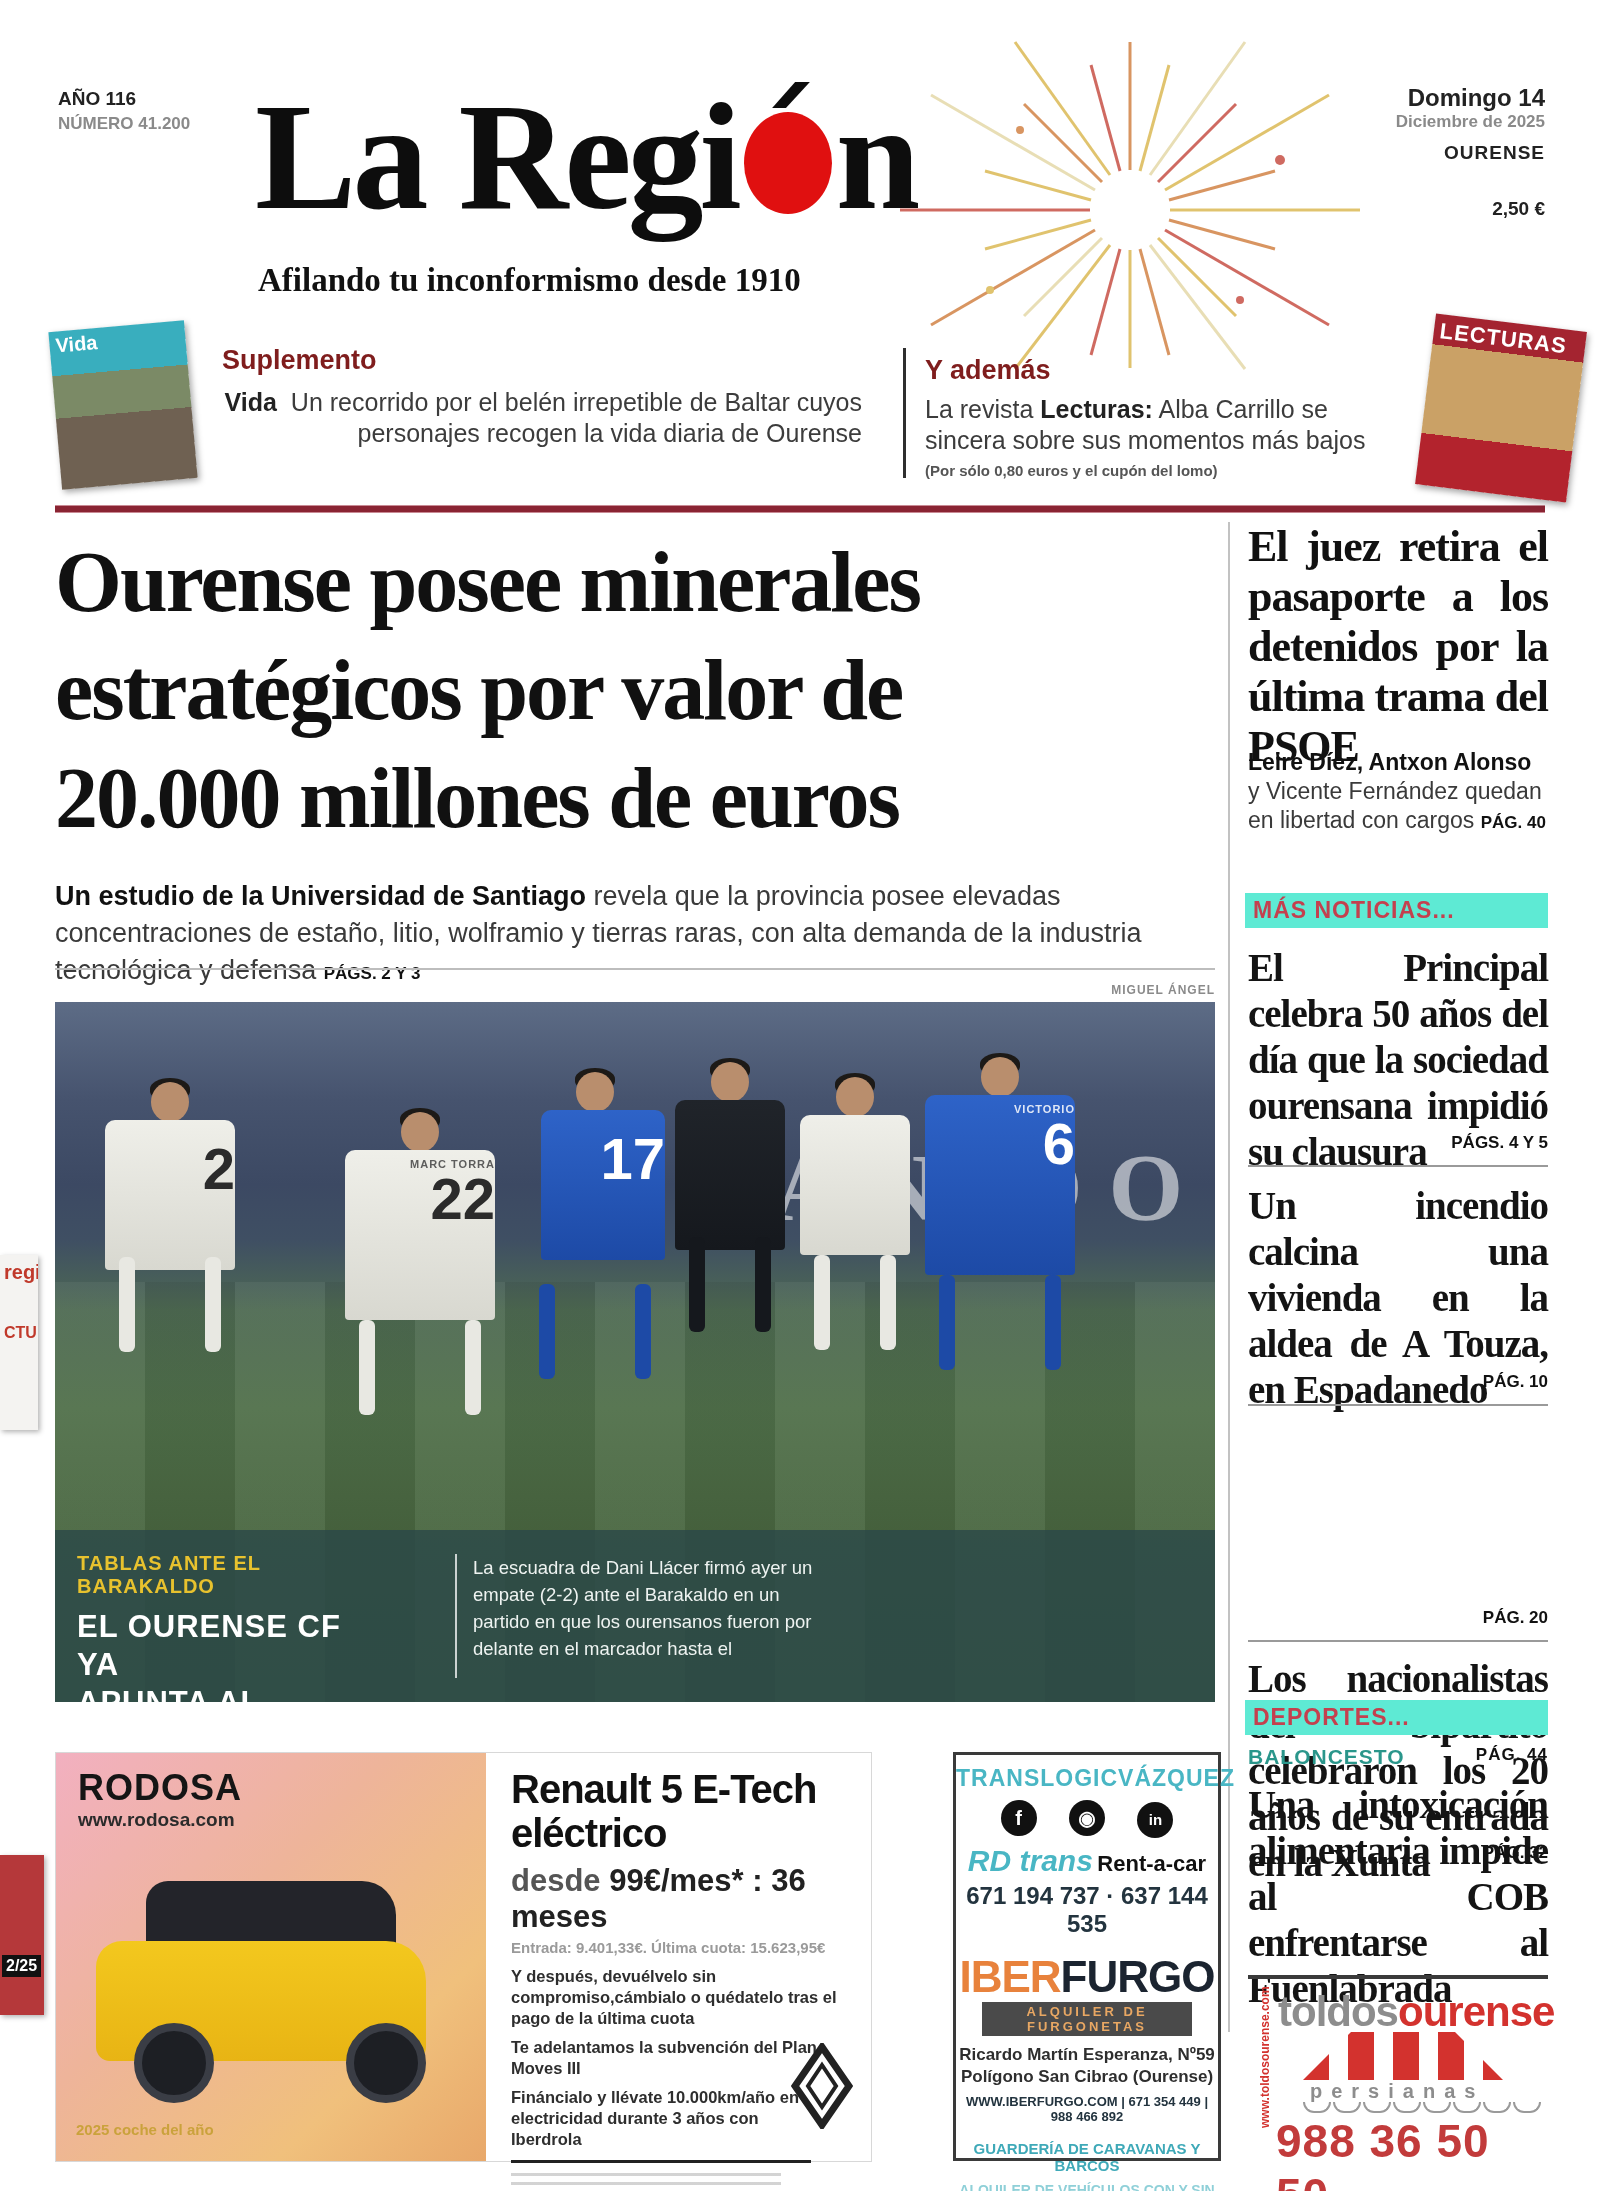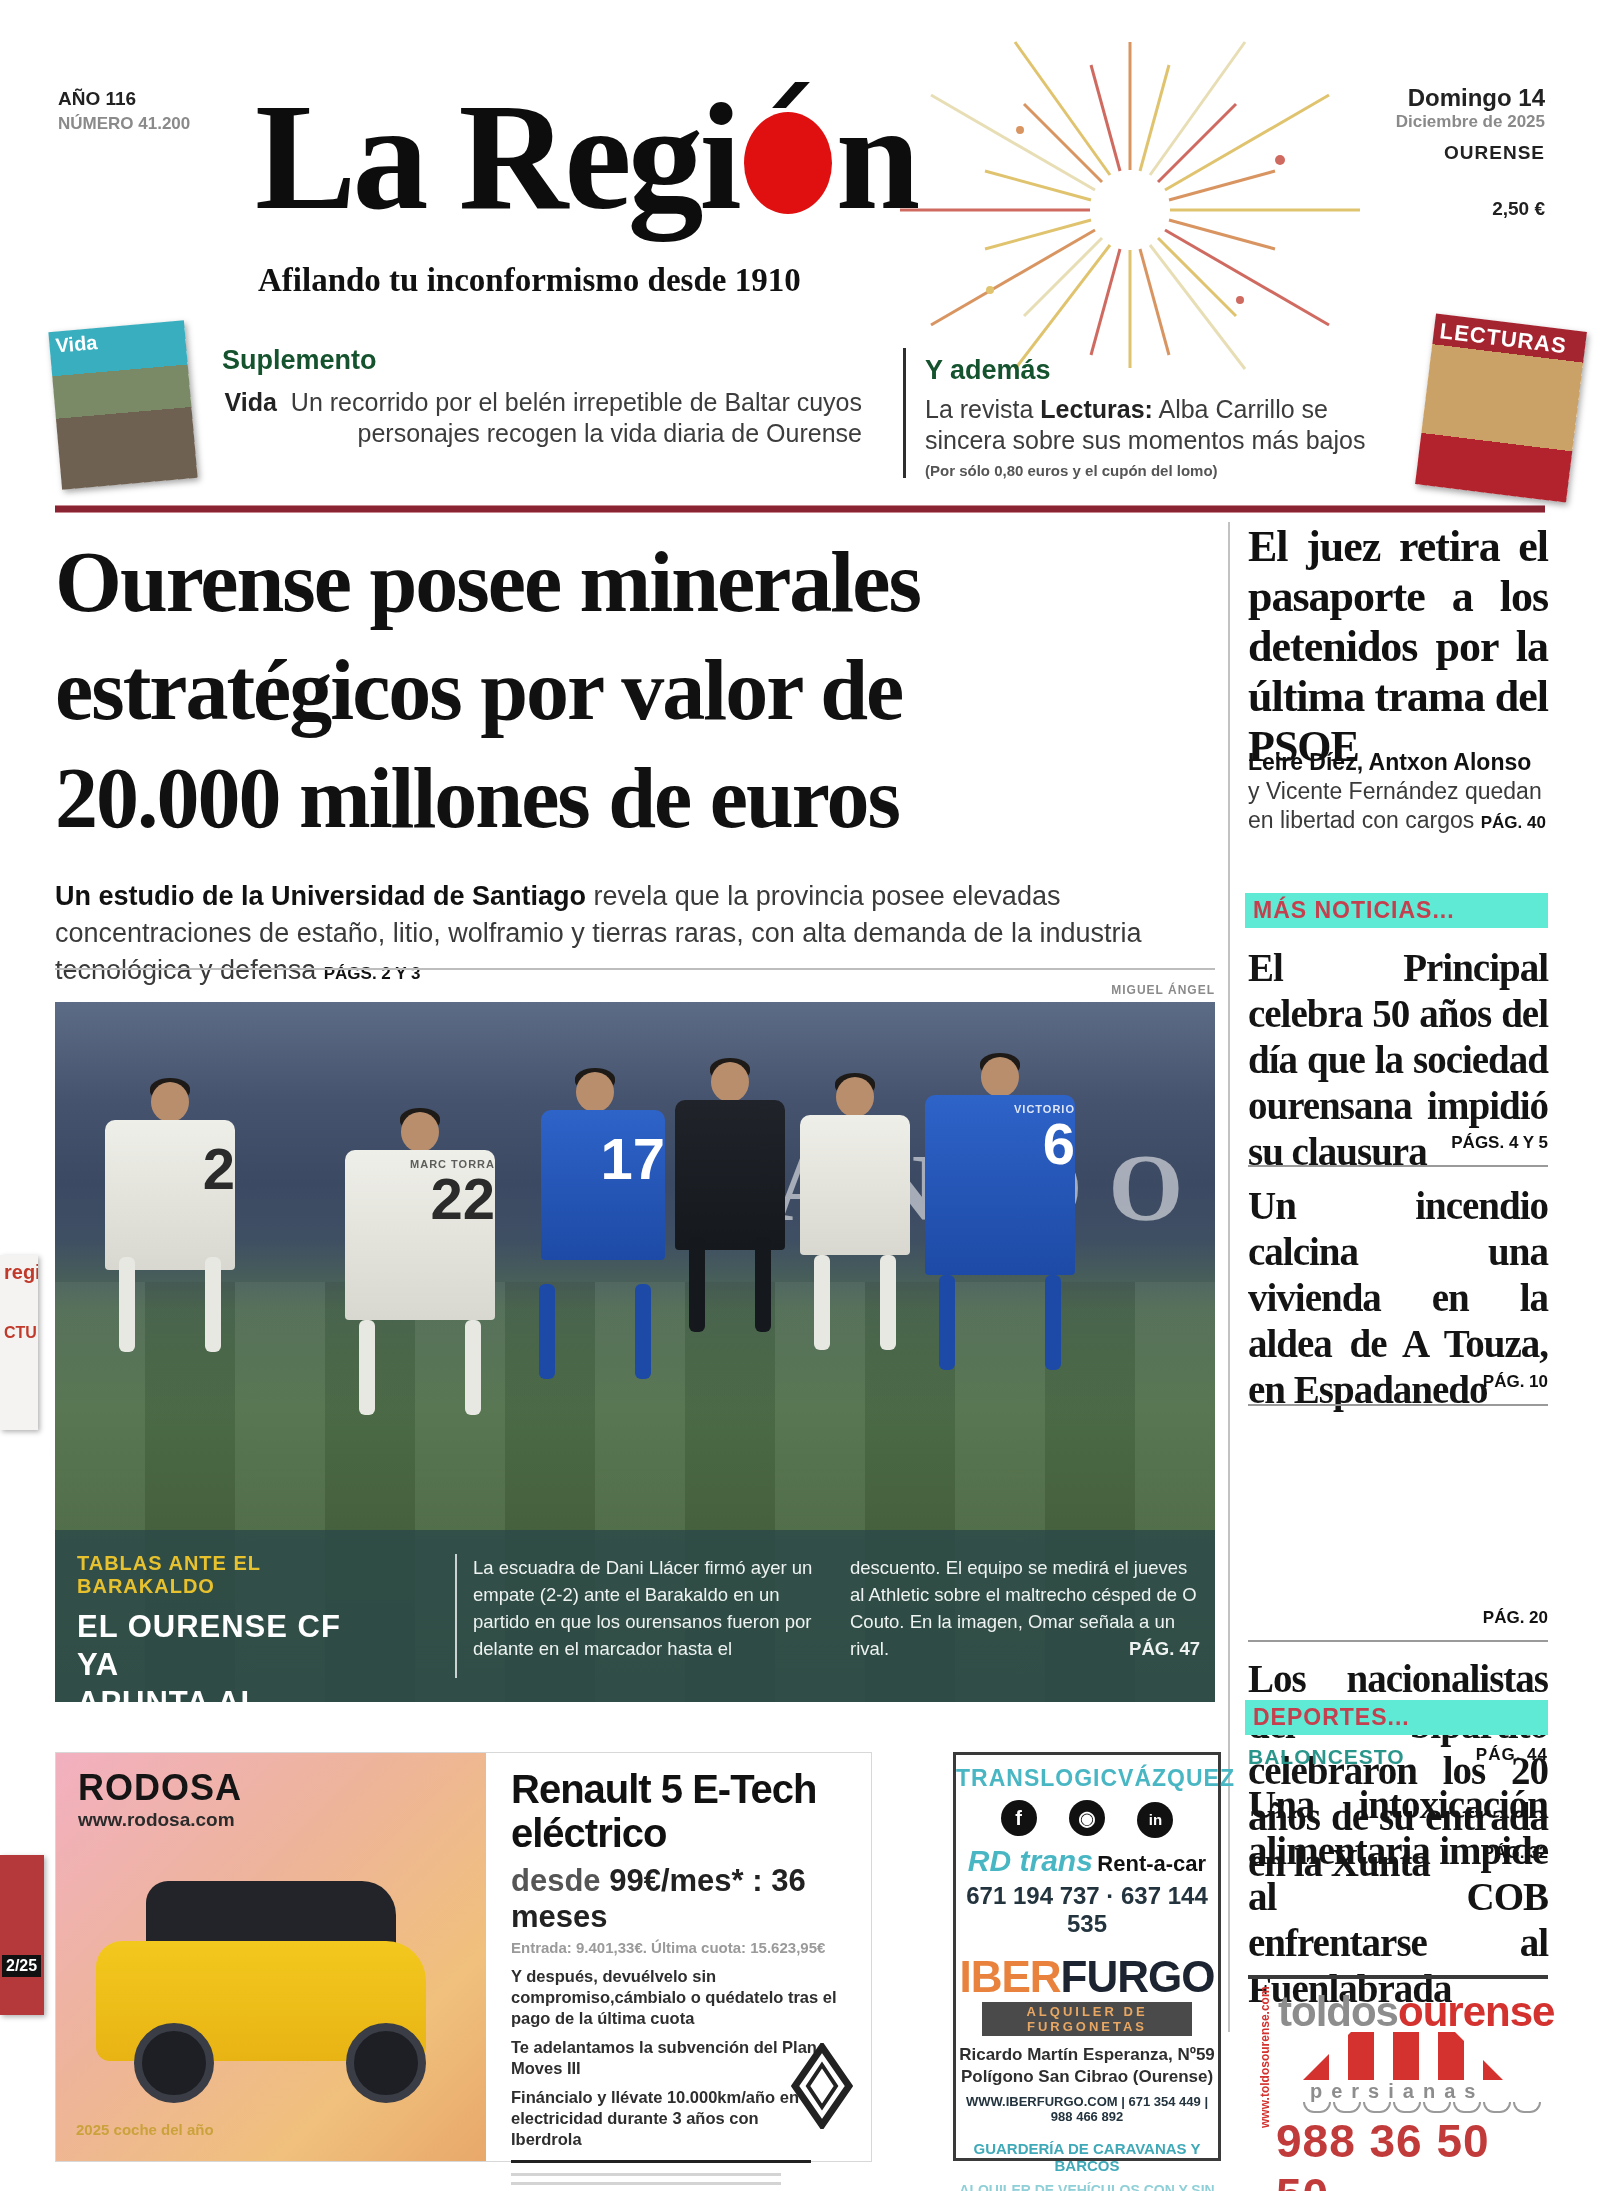--- a/index.html
+++ b/index.html
@@ -13,21 +13,21 @@
   .m-small2{font-size:17px;color:#8a8a8a;font-weight:bold;}
   .m-right{text-align:right;}
   .logo{font-weight:bold;font-size:152px;letter-spacing:-4px;color:#0d0d0d;white-space:nowrap;z-index:2;}
   .logo-o{display:inline-block;position:relative;width:88px;height:102px;background:#e01010;
           border-radius:50%;margin:0 4px -6px 6px;}
   .logo-o::after{content:"";position:absolute;top:-30px;left:20px;width:46px;height:26px;background:#0d0d0d;
           clip-path:polygon(18% 100%,68% 0,100% 0,48% 100%);}
   .tagline{font-weight:bold;font-size:33px;letter-spacing:0px;color:#111;}
 
   
-  .promo-kicker{font-size:27px;font-weight:bold;color:#14532d;}
+  .promo-kicker{font-size:27px;font-weight:bold;color:#7f1d1d;}
   .promo-text{font-size:25px;color:#3c3c3c;line-height:31px;}
   .promo-text b{color:#222;}
   .promo-note{font-size:15px;color:#555;font-weight:bold;}
   .vdivider{width:3px;background:#2f2f2f;}
   .cover{box-shadow:2px 3px 6px rgba(0,0,0,.35);}
   .vida-cover{background:linear-gradient(180deg,#39aebe 0 28%,#7b8a66 28% 55%,#6f6152 55% 100%);transform:rotate(-5deg);}
   .vida-label{color:#fff;font-weight:bold;font-size:20px;padding:3px 6px;}
   .lect-cover{background:linear-gradient(180deg,#a42430 0 18%,#caa166 18% 70%,#b3232d 70% 100%);transform:rotate(7deg);}
   .lect-label{color:#fff;font-weight:bold;font-size:22px;letter-spacing:1px;padding:4px 6px;}
   .redrule{height:6px;background:#8a2433;border-top:1px solid #c98a94;border-bottom:1px solid #c98a94;}
@@ -284,24 +284,20 @@
     <div class="abs caption-strip" style="left:0;bottom:0;width:100%;height:172px;">
       <div class="abs" style="left:22px;top:22px;width:300px;">
         <div class="cap-kicker">TABLAS ANTE EL BARAKALDO</div>
         <div class="cap-title" style="margin-top:10px;">
           <div>EL OURENSE CF YA</div>
           <div>APUNTA AL ATHLETIC</div>
         </div>
       </div>
       <div class="cap-sep" style="left:400px;top:24px;height:124px;"></div>
       <div class="abs cap-col" style="left:418px;top:24px;width:350px;">La escuadra de Dani Llácer firmó ayer un empate (2-2) ante el Barakaldo en un partido en que los ourensanos fueron por delante en el marcador hasta el</div>
-      <div class="abs cap-col" style="left:795px;top:24px;width:350px;">
-        <span>descuento. El equipo se medirá el jueves al Athletic sobre el maltrecho césped de O Couto. En la imagen, Omar señala a un rival.</span>
-        <span style="font-weight:bold;float:right;">PÁG. 47</span>
-      </div>
     </div>
   </div>
 
   <div class="abs rc-div" style="left:1228px;top:522px;height:1510px;"></div>
 
   <div class="abs rc-head serif" style="left:1248px;top:522px;width:300px;">El juez retira el pasaporte a los  detenidos por la última trama del PSOE</div>
   <div class="abs rc-sub" style="left:1248px;top:748px;width:300px;">
     <b>Leire Díez, Antxon Alonso</b><span> y Vicente Fernández quedan en libertad con cargos </span>
     <span class="pagetag">PÁG. 40</span>
   </div>

